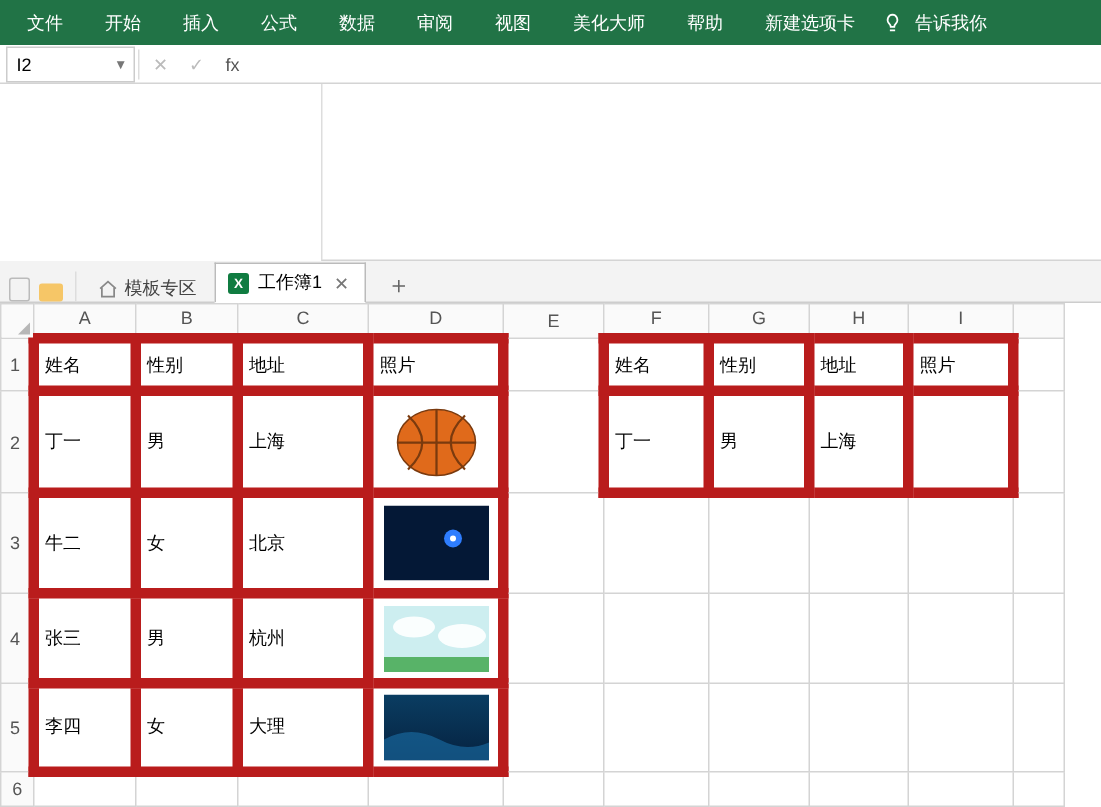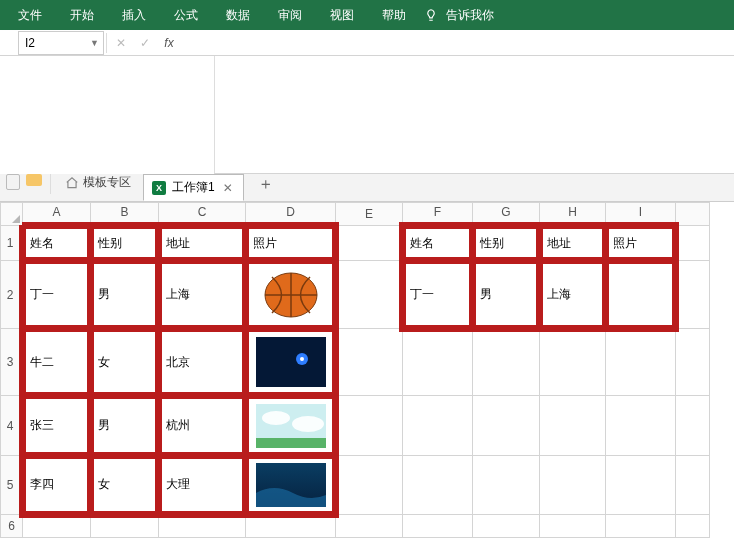--- a/index.html
+++ b/index.html
@@ -1,27 +1,27 @@
 <!DOCTYPE html>
 <html><head>
 <meta charset="utf-8">
 <style>
 *{box-sizing:border-box;margin:0;padding:0;font-family:"Microsoft YaHei",Arial,sans-serif;font-size:12px}
 body{background:#fff;width:734px;height:538px;overflow:hidden}
 .ribbon{background:#217346;height:30px;display:flex;align-items:center;padding:12px 4px;color:#fff}
 .ribbon .tab{padding:0 14px;height:30px;display:flex;align-items:center;cursor:pointer;white-space:nowrap}
 .ribbon .bulb{width:14px;height:14px;margin:0 4px;display:inline-block}
 .fx-row{height:26px;display:flex;align-items:center;border-bottom:1px solid #d4d4d4;background:#fff}
-.name-box{width:86px;height:24px;border:1px solid #ccc;margin-left:18px;display:flex;align-items:center;padding:0 6px;position:relative}
+.name-box{width:86px;height:24px;border:1px solid #ccc;margin-left:4px;display:flex;align-items:center;padding:0 6px;position:relative}
 .name-box .dd{position:absolute;right:4px;font-size:9px;color:#777}
 .fx-cancel,.fx-ok,.fx-lbl{width:24px;text-align:center;color:#bbb}
-.fx-lbl{font-style:italic;color:#555}
+.fx-lbl{color:#555}
 .divider-v{width:1px;height:20px;background:#ddd;margin:0 2px}
 .formula-area{height:118px;background:#fff;border-bottom:1px solid #d4d4d4;margin-left:214px;border-left:1px solid #ddd}
-.tabs-row{height:28px;display:flex;align-items:flex-start;border-bottom:1px solid #cdcdcd;background:#f3f3f3;padding:0 6px;gap:6px}
+.tabs-row{height:28px;display:flex;align-items:flex-end;border-bottom:1px solid #cdcdcd;background:#f3f3f3;padding:0 6px;gap:6px}
 .doc-ico{width:14px;height:16px;border:1px solid #bbb;border-radius:2px}
 .folder-ico{width:16px;height:12px;background:#f6c667;border-radius:2px}
 .home-ico{width:14px;height:14px}
 .tpl{display:flex;align-items:center;gap:4px;color:#444;padding:0 6px}
 .wb-tab{display:flex;align-items:center;gap:6px;background:#fff;border:1px solid #bbb;border-bottom:1px solid #fff;height:27px;padding:0 8px;margin-bottom:-1px}
 .xl-ico{width:14px;height:14px;background:#107c41;color:#fff;font-size:9px;font-weight:bold;display:flex;align-items:center;justify-content:center;border-radius:2px}
 .close-x{color:#777;padding:0 2px}
 .add-tab{font-size:16px;color:#666;padding:0 8px}
 .grid-wrap{display:flex;height:calc(538px - 30px - 26px - 118px - 28px);overflow:hidden}
 .corner{width:22px;height:22px;border-right:1px solid #ccc;border-bottom:1px solid #ccc;background:#f0f0f0;position:relative}
@@ -43,21 +43,23 @@
 <body>
 
 <div class="ribbon">
   <div class="tab">文件</div>
   <div class="tab">开始</div>
   <div class="tab">插入</div>
   <div class="tab">公式</div>
   <div class="tab">数据</div>
   <div class="tab">审阅</div>
   <div class="tab">视图</div>
+  <div class="tab">美化大师</div>
   <div class="tab">帮助</div>
+  <div class="tab">新建选项卡</div>
   <span class="bulb">
     <svg viewBox="0 0 24 24" width="14" height="14">
         <path fill="none" stroke="#fff" stroke-width="2" d="M9 21h6M10 17h4M12 3a6 6 0 0 0-4 10c1 1 2 2 2 4h4c0-2 1-3 2-4a6 6 0 0 0-4-10z"></path>
       </svg>
   </span>
   <div class="tab" style="padding-left:4px">告诉我你</div>
 </div>
 
 <div class="fx-row">
   <div class="name-box">

